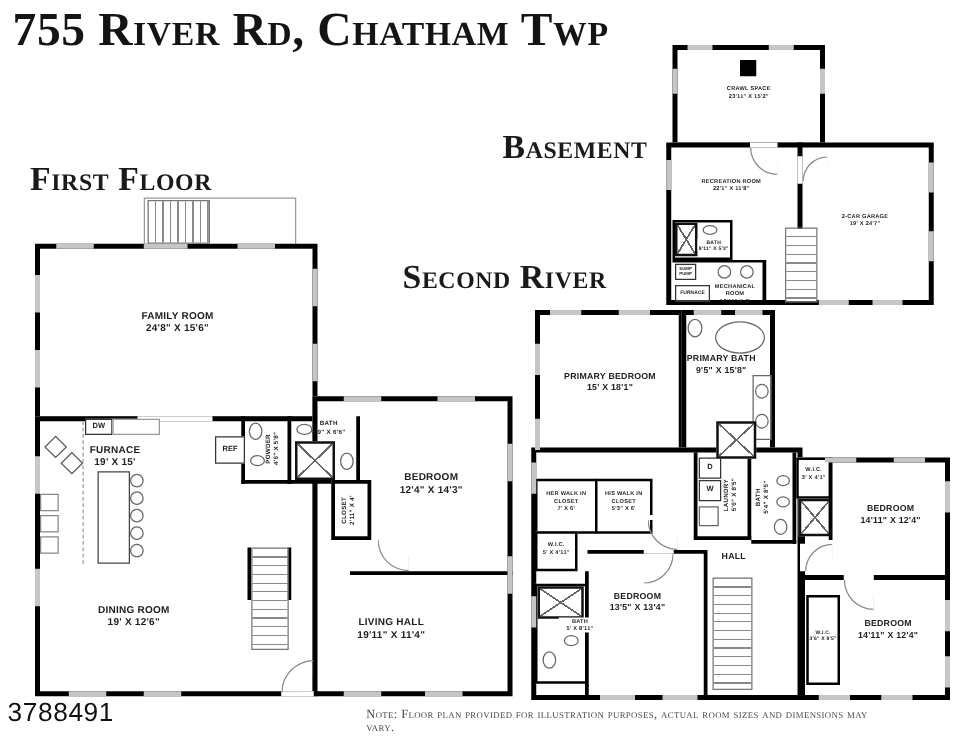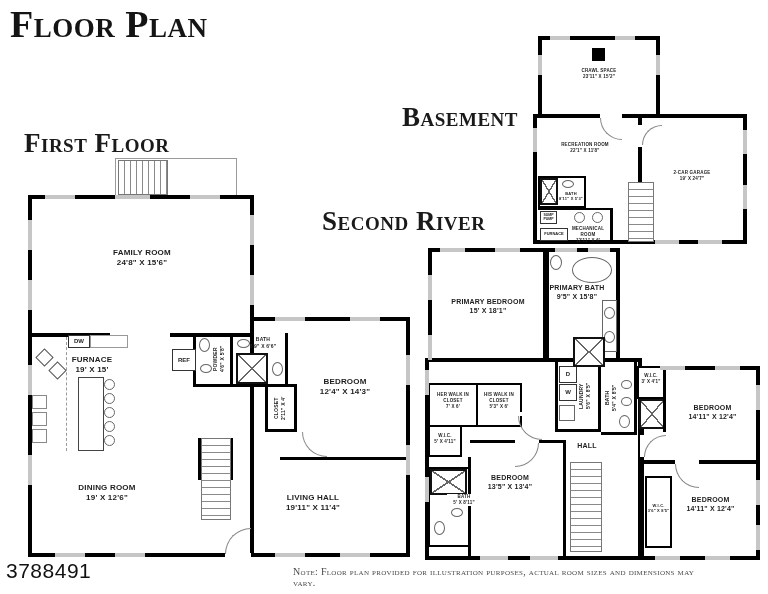--- a/index.html
+++ b/index.html
@@ -36,21 +36,21 @@
 .deck{position:absolute;border:1px solid #9a9a9a;background:#fff}
 .dash-v{position:absolute;border-left:1px dashed #9a9a9a}
 .footer-mls{position:absolute;left:6px;top:559px;font-size:21px;color:#111;letter-spacing:.5px}
 .footer-note{position:absolute;left:293px;top:566px;width:420px;font-family:"Liberation Serif",serif;
   font-variant:small-caps;font-size:10px;color:#4a4a4a;letter-spacing:.3px}
 </style>
 </head>
 <body>
 
 <div class="title">
-  <div>Floor Plan</div>
+  <div>755 River Rd, Chatham Twp</div>
 </div>
 
 <div class="floor-label" style="left:24px;top:128px">First Floor</div>
 <div class="floor-label" style="left:322px;top:206px">Second River</div>
 <div class="floor-label" style="left:402px;top:102px">Basement</div>
 
 <div class="plan" style="left:20px;top:155px;width:400px;height:410px">
 
   <div class="deck" style="left:95px;top:3px;width:122px;height:39px"></div>
   <div class="stairs-h" style="left:98px;top:5px;width:50px;height:35px"></div>

